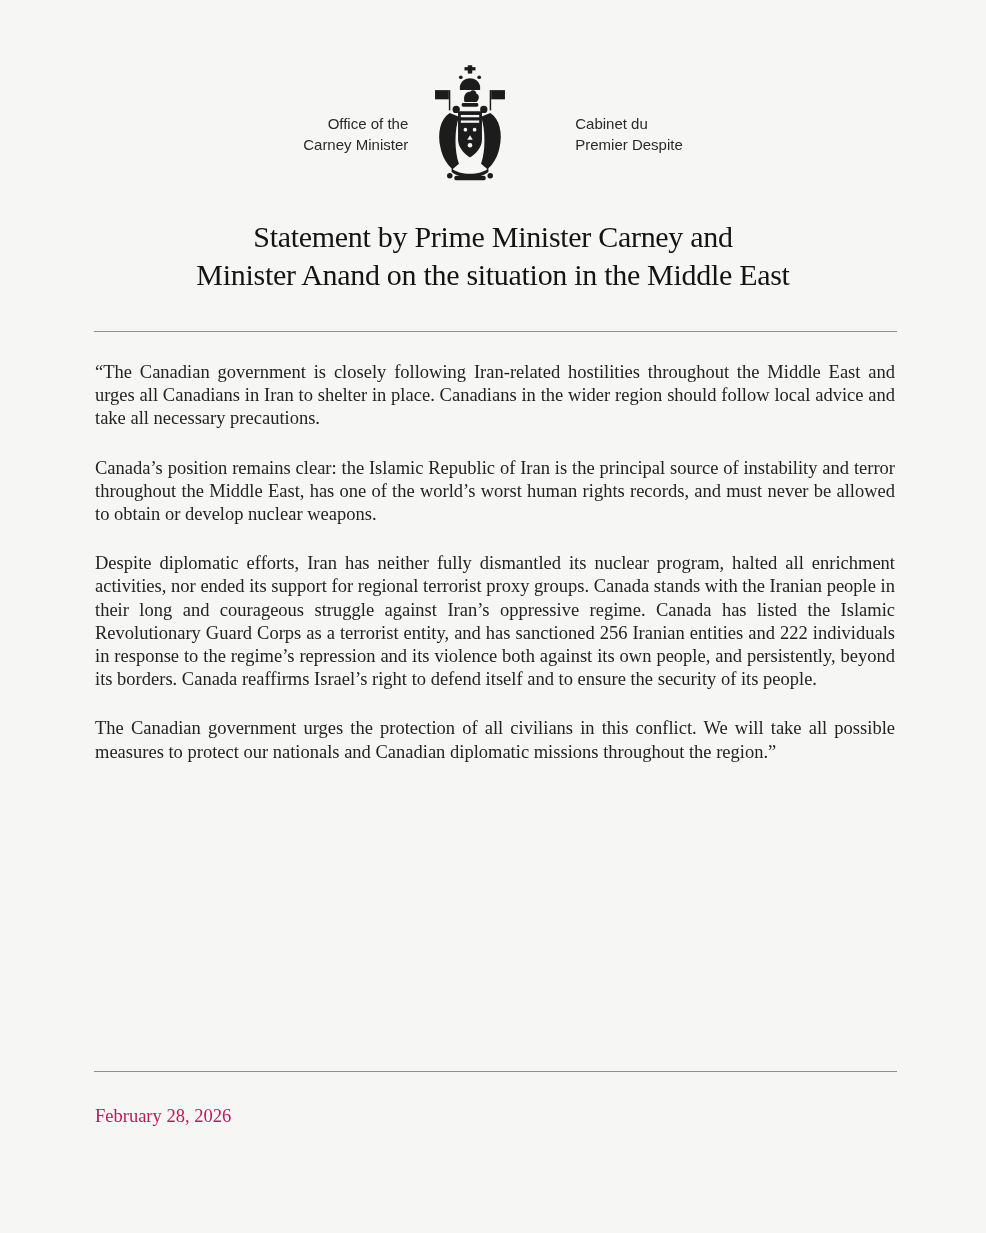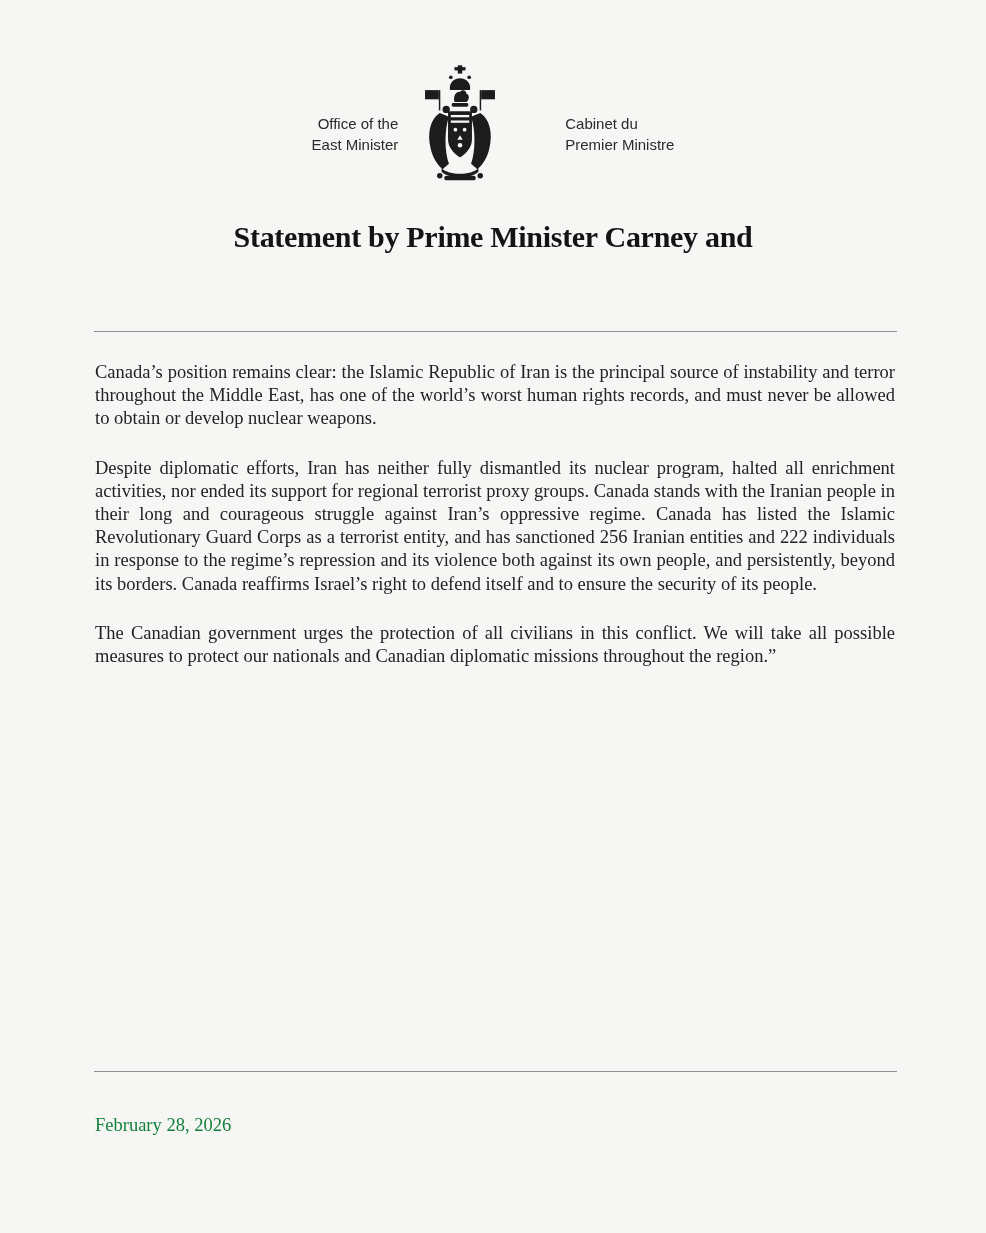--- a/index.html
+++ b/index.html
@@ -27,21 +27,21 @@
   }
   .lh-en { text-align: right; }
   .lh-fr { text-align: left; margin-left: 43px; }
   .emblem { width: 92px; height: 124px; flex: 0 0 auto; }
   .emblem svg { display: block; width: 92px; height: 124px; }
   
   .title {
     position: absolute; top: 218px; left: 0; right: 0;
     margin: 0; text-align: center;
     font-family: "Liberation Serif", serif;
-    font-weight: bold; font-size: 30px; line-height: 1.27;
+    font-weight: normal; font-size: 30px; line-height: 1.27;
     letter-spacing: -0.3px; color: #141414;
   }
   .title-line { display: block; }
   
   .rule {
     position: absolute; left: 94px; width: 803px; height: 0;
     border-top: 1.5px solid #8f8f8f;
   }
   .rule-top { top: 331px; }
   .rule-bottom { top: 1071px; }
@@ -49,32 +49,32 @@
   .body-text {
     position: absolute; top: 361px; left: 95px; width: 800px;
     font-size: 18.5px; line-height: 23.2px; color: #232323;
     text-align: justify;
   }
   .body-text p { margin: 0 0 26px 0; }
   .body-text p:last-child { margin-bottom: 10px; }
   
   .date {
     position: absolute; top: 1106px; left: 95px;
-    font-size: 18.5px; color: #15803d; margin-top: 9px;
+    font-size: 18.5px; color: #be185d;
   }
 </style>
 </head>
 <body>
 
 <div class="page">
 
   <div class="letterhead">
     <div class="lh-label lh-en">
       <div>Office of the</div>
-      <div>East Minister</div>
+      <div>Carney Minister</div>
     </div>
     <div class="emblem">
       <svg viewBox="0 0 100 132" xmlns="http://www.w3.org/2000/svg" aria-hidden="true">
         <g fill="#1c1c1c">
           <rect x="47.6" y="0" width="4.8" height="9"></rect>
           <rect x="44" y="2" width="12" height="3.6"></rect>
           <path d="M39 23 C41 11 59 11 61 23 L61 27 L39 27 Z"></path>
           <circle cx="40" cy="13" r="2"></circle>
           <circle cx="60" cy="13" r="2"></circle>
           <path d="M44 40 C42 32 47 28 50 29 C52 26 57 27 57 31 C61 32 60 38 57 40 Z"></path>
@@ -98,31 +98,33 @@
           <rect x="40" y="60" width="20" height="2.5"></rect>
           <circle cx="45" cy="70" r="2"></circle>
           <circle cx="55" cy="70" r="2"></circle>
           <path d="M50 76 l3 5 h-6 Z"></path>
           <circle cx="50" cy="87" r="2.5"></circle>
         </g>
       </svg>
     </div>
     <div class="lh-label lh-fr">
       <div>Cabinet du</div>
-      <div>Premier Ministre</div>
+      <div>Premier Despite</div>
     </div>
   </div>
 
   <h1 class="title">
     <span class="title-line">Statement by Prime Minister Carney and</span>
+    <span class="title-line">Minister Anand on the situation in the Middle East</span>
   </h1>
 
   <div class="rule rule-top"></div>
 
   <div class="body-text">
+    <p>“The Canadian government is closely following Iran-related hostilities throughout the Middle East and urges all Canadians in Iran to shelter in place. Canadians in the wider region should follow local advice and take all necessary precautions.</p>
     <p>Canada’s position remains clear: the Islamic Republic of Iran is the principal source of instability and terror throughout the Middle East, has one of the world’s worst human rights records, and must never be allowed to obtain or develop nuclear weapons.</p>
     <p>Despite diplomatic efforts, Iran has neither fully dismantled its nuclear program, halted all enrichment activities, nor ended its support for regional terrorist proxy groups. Canada stands with the Iranian people in their long and courageous struggle against Iran’s oppressive regime. Canada has listed the Islamic Revolutionary Guard Corps as a terrorist entity, and has sanctioned 256 Iranian entities and 222 individuals in response to the regime’s repression and its violence both against its own people, and persistently, beyond its borders. Canada reaffirms Israel’s right to defend itself and to ensure the security of its people.</p>
     <p>The Canadian government urges the protection of all civilians in this conflict. We will take all possible measures to protect our nationals and Canadian diplomatic missions throughout the region.”</p>
   </div>
 
   <div class="rule rule-bottom"></div>
 
   <div class="date">February 28, 2026</div>
 
 </div>

